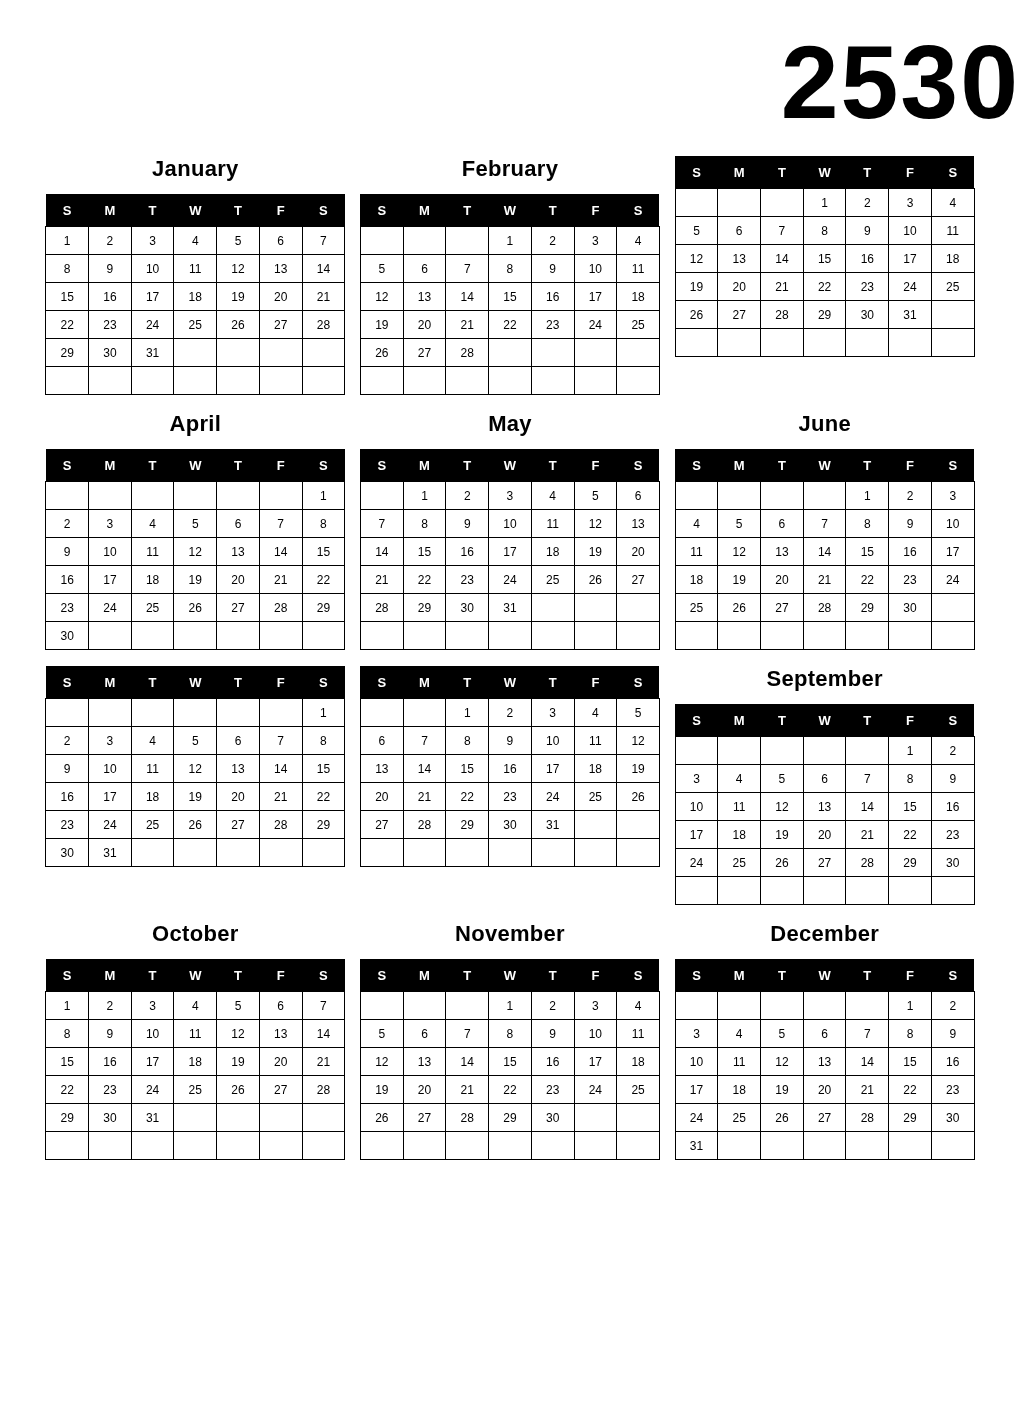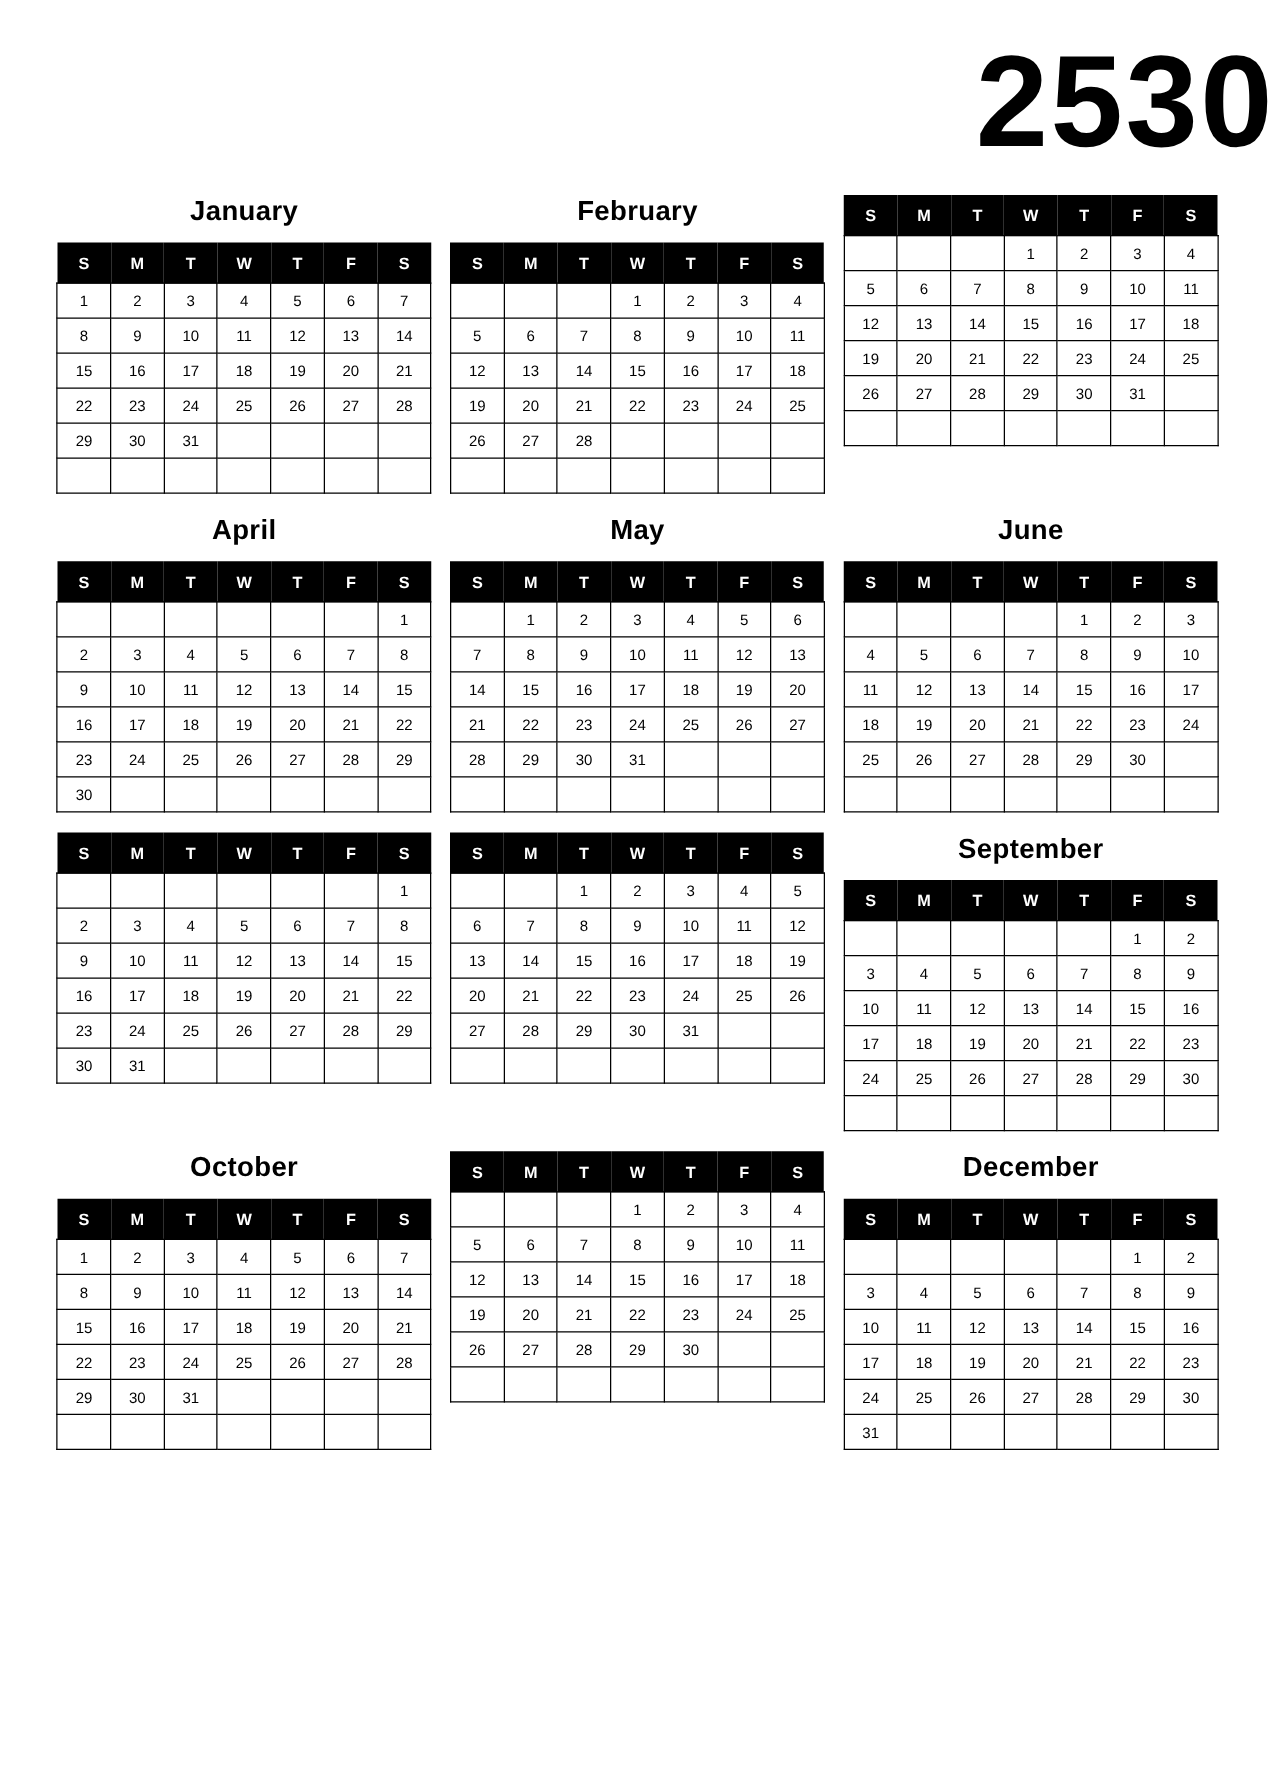--- a/index.html
+++ b/index.html
@@ -796,20 +796,21 @@
               <td></td>
               <td></td>
               <td></td>
               <td></td>
               <td></td>
             </tr>
           </tbody>
         </table>
       </div>
       <div class="month">
+        <div class="month-name">November</div>
         <table class="cal">
           <thead>
             <tr class="hdr-row">
               <th>S</th>
               <th>M</th>
               <th>T</th>
               <th>W</th>
               <th>T</th>
               <th>F</th>
               <th>S</th>

